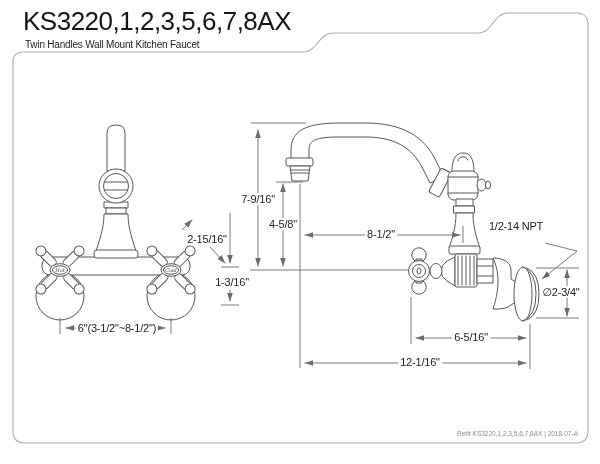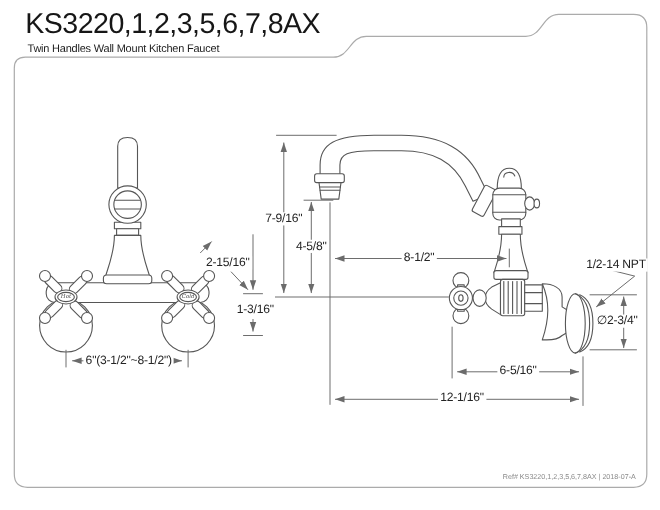--- a/index.html
+++ b/index.html
@@ -199,21 +199,21 @@
       <line class="dl" x1="420" y1="363" x2="526.4" y2="363" marker-end="url(#arw)"></line>
     </g>
   </svg>
 
   <div class="dim" style="left:207px;top:239px;">2-15/16"</div>
   <div class="dim" style="left:232px;top:282px;">1-3/16"</div>
   <div class="dim" style="left:117px;top:328px;">6"(3-1/2"~8-1/2")</div>
   <div class="dim" style="left:258px;top:199px;">7-9/16"</div>
   <div class="dim" style="left:283px;top:224px;">4-5/8"</div>
   <div class="dim" style="left:381px;top:234px;">8-1/2"</div>
-  <div class="dim" style="left:516px;top:241px;margin-left:44px;">1/2-14 NPT</div>
+  <div class="dim" style="left:516px;top:226px;">1/2-14 NPT</div>
   <div class="dim" style="left:561px;top:292px;">∅2-3/4"</div>
   <div class="dim" style="left:471px;top:337px;">6-5/16"</div>
   <div class="dim" style="left:420px;top:362px;">12-1/16"</div>
 
   <div class="script" style="left:60px;top:270px;">Hot</div>
   <div class="script" style="left:171px;top:270px;">Cold</div>
 
   <div class="ref">Ref# KS3220,1,2,3,5,6,7,8AX | 2018-07-A</div>
 </div>
 

